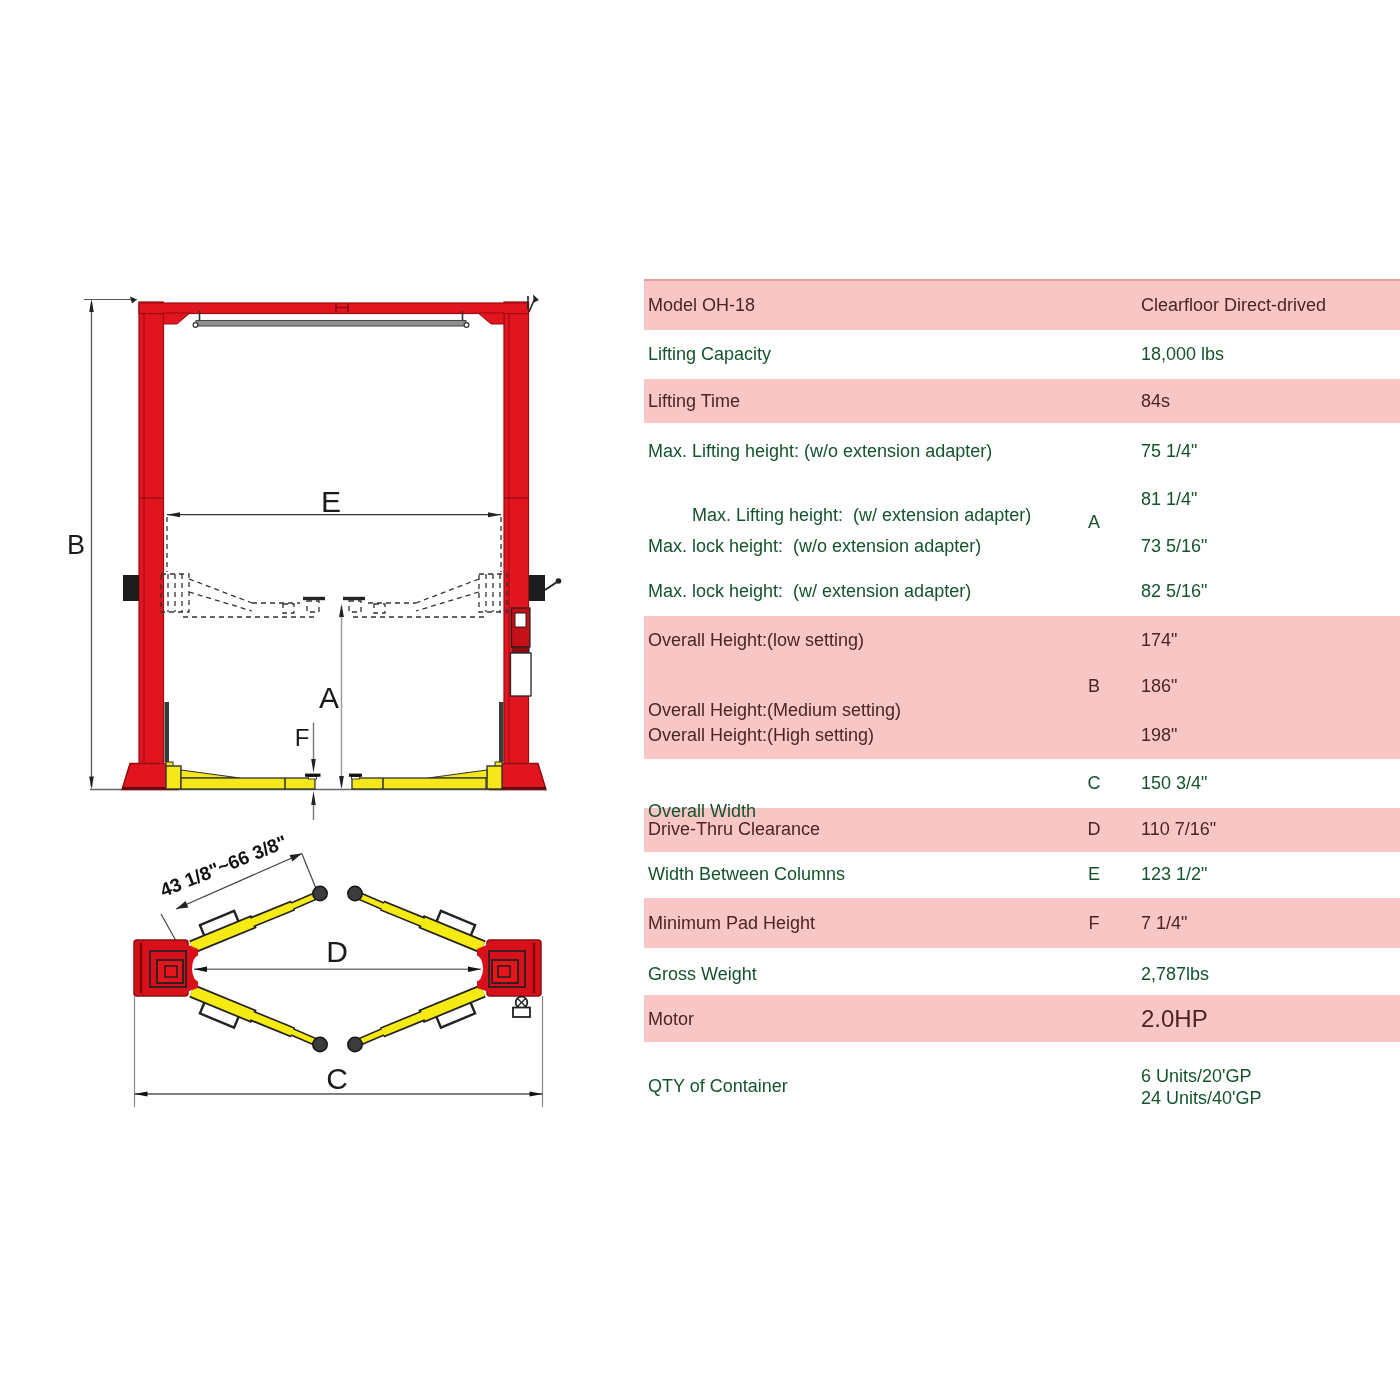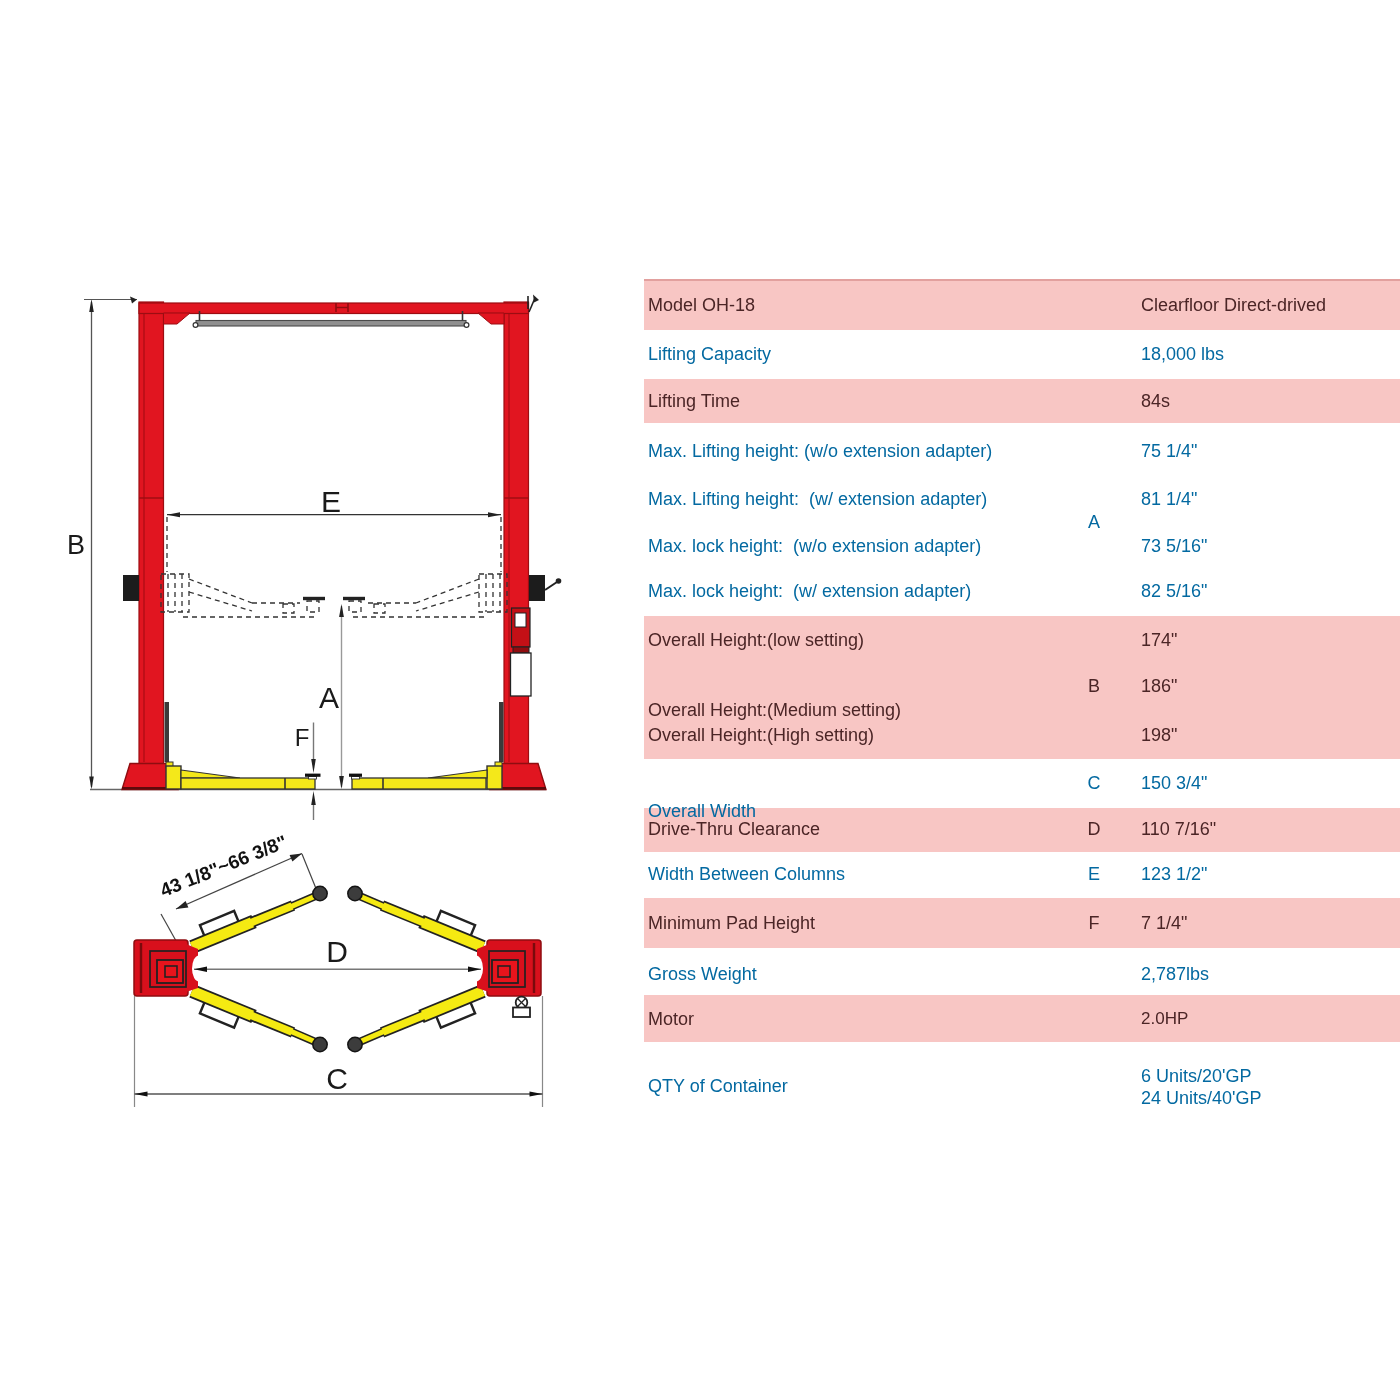--- a/index.html
+++ b/index.html
@@ -3,21 +3,21 @@
 <meta charset="utf-8">
 <style>
 html,body{margin:0;padding:0;background:#fff;}
 #page{position:relative;width:1400px;height:1256px;background:#fff;overflow:hidden;
   font-family:"Liberation Sans",sans-serif;}
 .pk{position:absolute;left:644px;width:756px;background:#f8c6c4;}
 .tx{position:absolute;height:24px;line-height:24px;font-size:18px;white-space:nowrap;}
 .lab{left:648px;}
 .val{left:1141px;}
 .let{width:30px;text-align:center;left:1079px;}
-.wt{color:#0369a1;}
+.wt{color:#14532d;}
 .ptx{color:#4b2526;}
 </style>
 </head>
 <body>
 <div id="page">
 
   <div class="pk" style="top:279px;height:2px;background:#e2a09e;"></div>
   <div class="pk" style="top:281px;height:49px;"></div>
   <div class="pk" style="top:379px;height:44px;"></div>
   <div class="pk" style="top:616px;height:143px;"></div>
@@ -30,21 +30,21 @@
 
   <div class="tx lab wt" style="top:342px;">Lifting Capacity</div>
   <div class="tx val wt" style="top:342px;">18,000 lbs</div>
 
   <div class="tx lab ptx" style="top:389px;">Lifting Time</div>
   <div class="tx val ptx" style="top:389px;">84s</div>
 
   <div class="tx lab wt" style="top:439px;">Max. Lifting height: (w/o extension adapter)</div>
   <div class="tx val wt" style="top:439px;">75 1/4"</div>
 
-  <div class="tx lab wt" style="top:487px;">Max. Lifting height:&nbsp; (w/ extension adapter)</div>
+  <div class="tx lab wt" style="top:503px;margin-left:44px;">Max. Lifting height:&nbsp; (w/ extension adapter)</div>
   <div class="tx val wt" style="top:487px;">81 1/4"</div>
 
   <div class="tx let wt" style="top:510px;">A</div>
 
   <div class="tx lab wt" style="top:534px;">Max. lock height:&nbsp; (w/o extension adapter)</div>
   <div class="tx val wt" style="top:534px;">73 5/16"</div>
 
   <div class="tx lab wt" style="top:579px;">Max. lock height:&nbsp; (w/ extension adapter)</div>
   <div class="tx val wt" style="top:579px;">82 5/16"</div>
 
@@ -71,21 +71,21 @@
   <div class="tx val wt" style="top:862px;">123 1/2"</div>
 
   <div class="tx lab ptx" style="top:911px;">Minimum Pad Height</div>
   <div class="tx let ptx" style="top:911px;">F</div>
   <div class="tx val ptx" style="top:911px;">7 1/4"</div>
 
   <div class="tx lab wt" style="top:962px;">Gross Weight</div>
   <div class="tx val wt" style="top:962px;">2,787lbs</div>
 
   <div class="tx lab ptx" style="top:1007px;">Motor</div>
-  <div class="tx val ptx" style="top:1005px;font-size:17px;height:28px;line-height:28px;">2.0HP</div>
+  <div class="tx val ptx" style="top:1005px;font-size:24px;height:28px;line-height:28px;">2.0HP</div>
 
   <div class="tx lab wt" style="top:1074px;">QTY of Container</div>
   <div class="tx val wt" style="top:1064px;">6 Units/20'GP</div>
   <div class="tx val wt" style="top:1086px;">24 Units/40'GP</div>
 
   <svg width="660" height="1400" viewBox="0 0 660 1400" style="position:absolute;left:0;top:0;">
 
   <line x1="91.5" y1="302" x2="91.5" y2="787" stroke="#555" stroke-width="1.3"></line>
   <polygon points="91.5,299 89.2,312 93.8,312" fill="#222"></polygon>
   <polygon points="91.5,789.5 89.2,776.5 93.8,776.5" fill="#222"></polygon>

